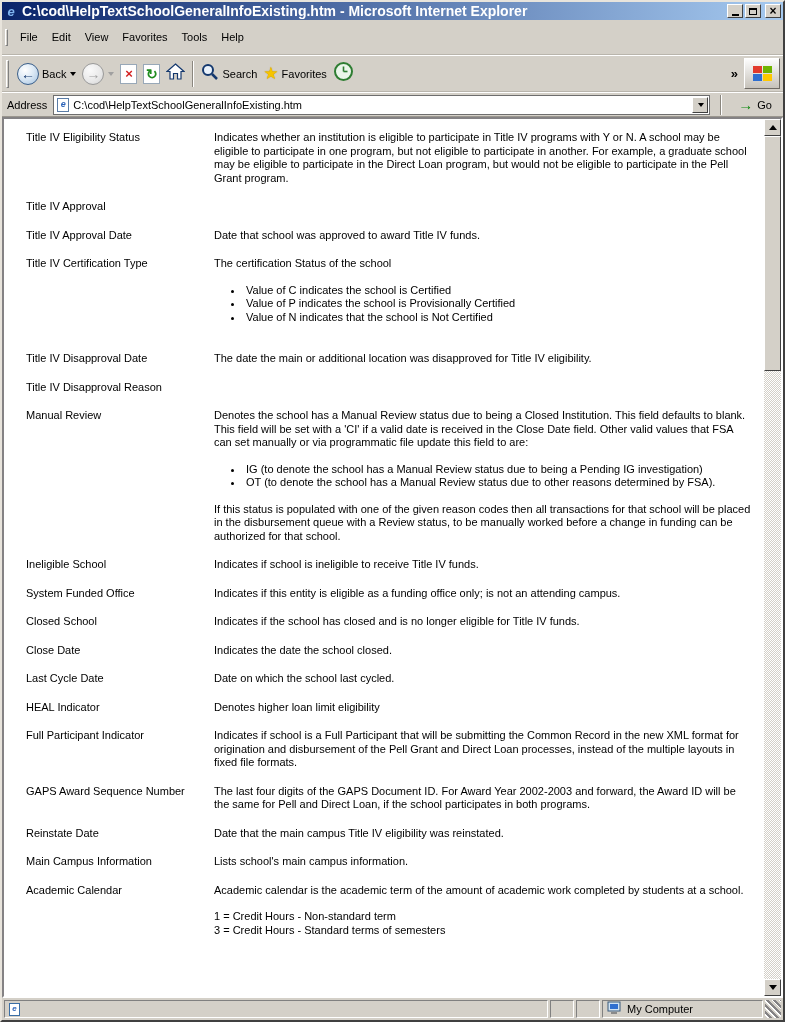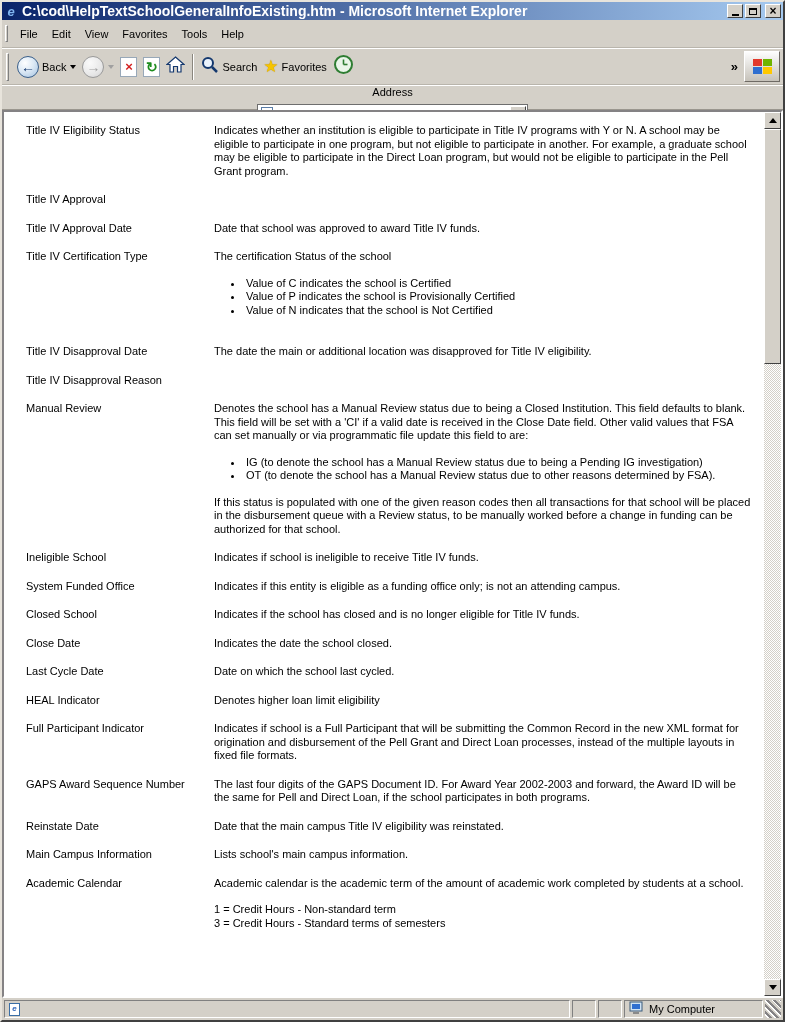--- a/index.html
+++ b/index.html
@@ -18,21 +18,21 @@
                 white-space:nowrap; overflow:hidden; }
   .win-btn { width:16px; height:14px; background:#d4d0c8; border:1px solid;
              border-color:#ffffff #404040 #404040 #ffffff; margin-left:2px;
              display:flex; align-items:center; justify-content:center; flex-shrink:0; }
   .win-btn.close { margin-left:4px; }
   .glyph-min { width:7px; height:2px; background:#000; margin-top:7px; }
   .glyph-max { width:8px; height:7px; border:1px solid #000; border-top-width:2px; }
   .glyph-close { font-size:12px; font-weight:bold; line-height:1; color:#000; }
 
   
-  .menubar { height:28px; flex-shrink:0; display:flex; align-items:center; padding:0 2px;
+  .menubar { height:35px; flex-shrink:0; display:flex; align-items:center; padding:0 2px;
              border-bottom:1px solid #b9b5ac; }
   .grip { width:3px; height:17px; background:#d4d0c8; border:1px solid;
           border-color:#ffffff #808080 #808080 #ffffff; margin:0 5px 0 1px; flex-shrink:0; }
   .menu-item { font-size:11px; padding:3px 7px; color:#000; }
 
   
   .toolbar { height:37px; flex-shrink:0; display:flex; align-items:center; padding:0 3px;
              border-top:1px solid #ffffff; border-bottom:1px solid #b9b5ac; }
   .toolbar .grip { height:28px; }
   .tb-btn { display:flex; align-items:center; padding:2px 3px; gap:3px; flex-shrink:0; }
@@ -59,21 +59,21 @@
                border:1px solid; border-color:#ffffff #6e6a64 #6e6a64 #ffffff;
                display:flex; align-items:center; justify-content:center; flex-shrink:0; }
   .winflag { display:grid; grid-template-columns:9px 9px; grid-template-rows:7px 7px; gap:1px; }
   .winflag span:nth-child(1){ background:#e23a2c; }
   .winflag span:nth-child(2){ background:#6fb400; }
   .winflag span:nth-child(3){ background:#2f6fd0; }
   .winflag span:nth-child(4){ background:#ffc800; }
 
   
   .addressbar { height:25px; flex-shrink:0; display:flex; align-items:center; padding:0 5px;
-                gap:6px; border-top:1px solid #ffffff; border-bottom:1px solid #9a968e;flex-direction:column; }
+                gap:6px; border-top:1px solid #ffffff; border-bottom:1px solid #9a968e; }
   .addr-label { font-size:11px; color:#000; }
   .addr-input { flex:1; height:20px; background:#ffffff; border:1px solid #6e6e6e;
                 display:flex; align-items:center; padding:1px 1px 1px 3px; gap:4px; font-size:11px; }
   .page-icon { width:12px; height:14px; background:#ffffff; border:1px solid #5a7ca6;
                display:flex; align-items:center; justify-content:center;
                color:#2a62b8; font-weight:bold; font-style:italic; font-size:9px; line-height:1; flex-shrink:0; }
   .addr-text { flex:1; white-space:nowrap; overflow:hidden; }
   .addr-dd { width:16px; height:16px; background:#d4d0c8; border:1px solid;
              border-color:#ffffff #404040 #404040 #ffffff;
              display:flex; align-items:center; justify-content:center; flex-shrink:0; }
@@ -108,21 +108,21 @@
   .scroll-track { flex:1; position:relative; }
   .scroll-thumb { position:absolute; top:0; left:0; right:0; height:235px; background:#d4d0c8;
                   border:1px solid; border-color:#ffffff #404040 #404040 #ffffff; }
 
   
   .statusbar { height:22px; flex-shrink:0; display:flex; align-items:center; gap:2px; padding:2px; }
   .sb-pane { height:18px; border:1px solid; border-color:#808080 #ffffff #ffffff #808080;
              display:flex; align-items:center; font-size:11px; padding:0 4px; gap:4px; color:#000; }
   .sb-main { flex:1; }
   .sb-small { width:24px; }
-  .sb-zone { width:139px; }
+  .sb-zone { width:161px; }
   .sb-doc { width:11px; height:13px; background:#ffffff; border:1px solid #3a6ea5;
             display:flex; align-items:center; justify-content:center;
             color:#2a62b8; font-weight:bold; font-style:italic; font-size:8px; line-height:1; }
   .resize-grip { width:16px; height:18px;
                  background-image:repeating-linear-gradient(45deg,#d4d0c8 0 2px,#ffffff 2px 3px,#848284 3px 5px); }
 </style>
 </head>
 <body>
 
 <div class="window">

